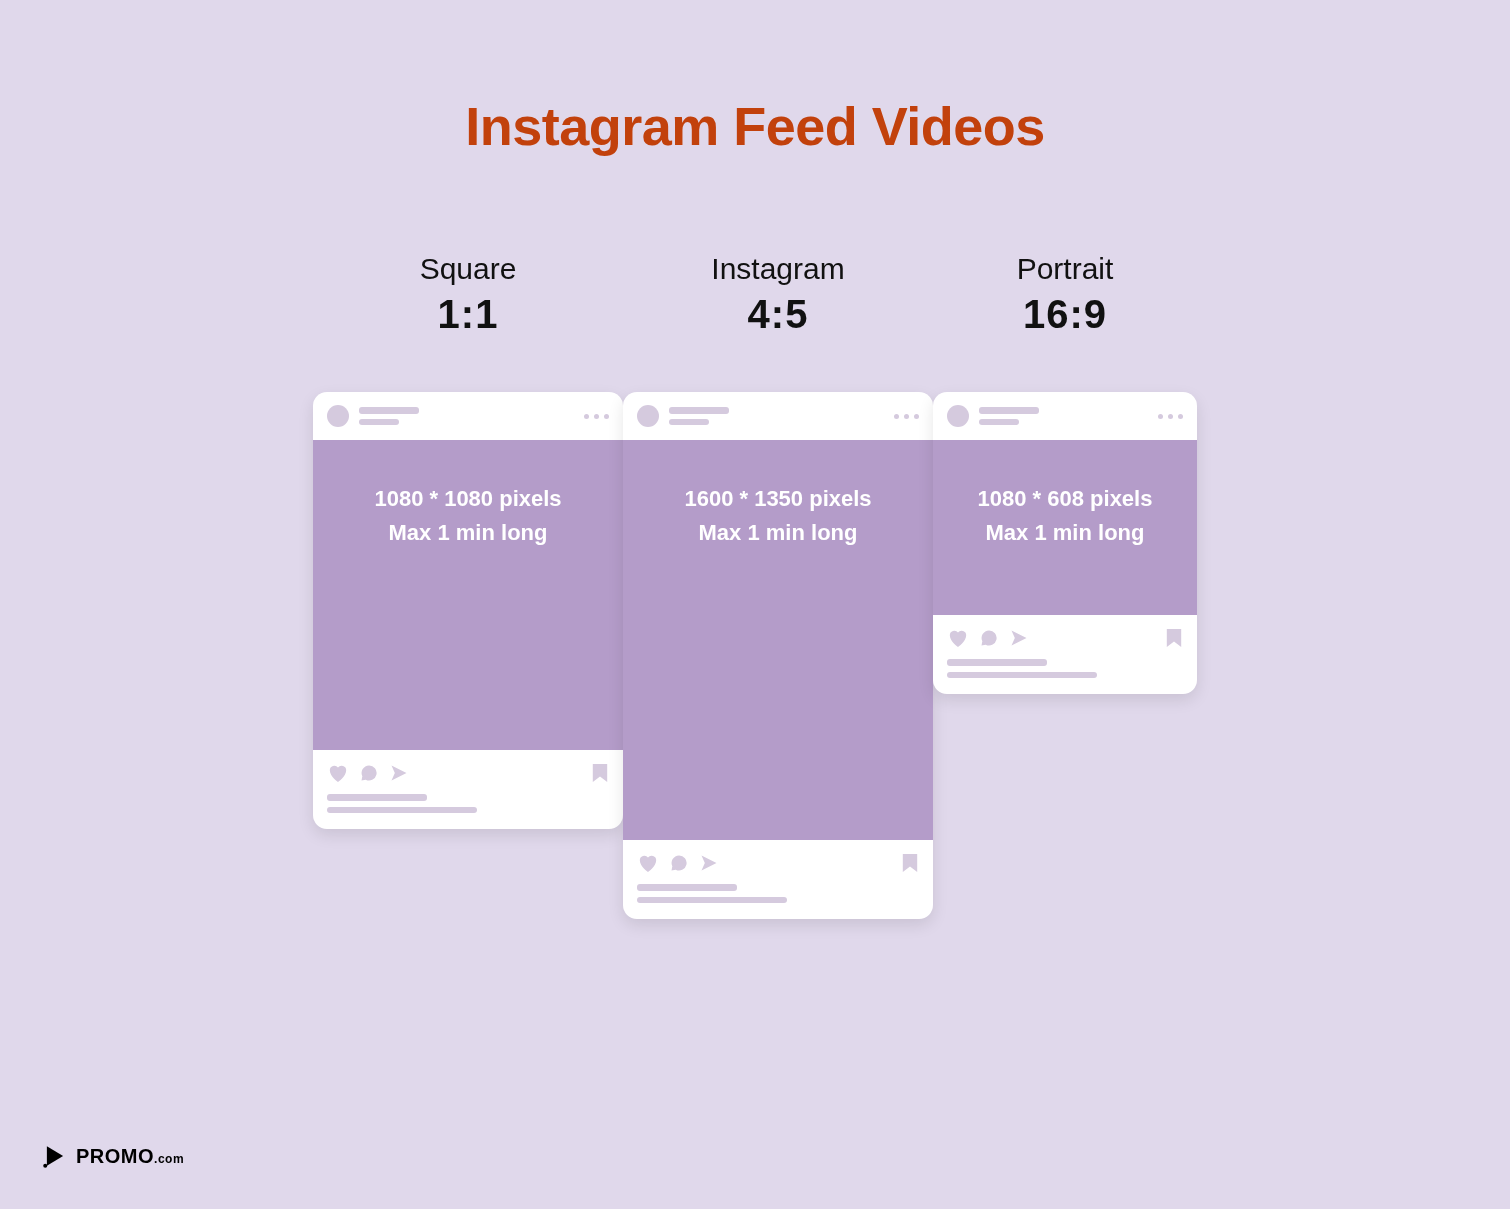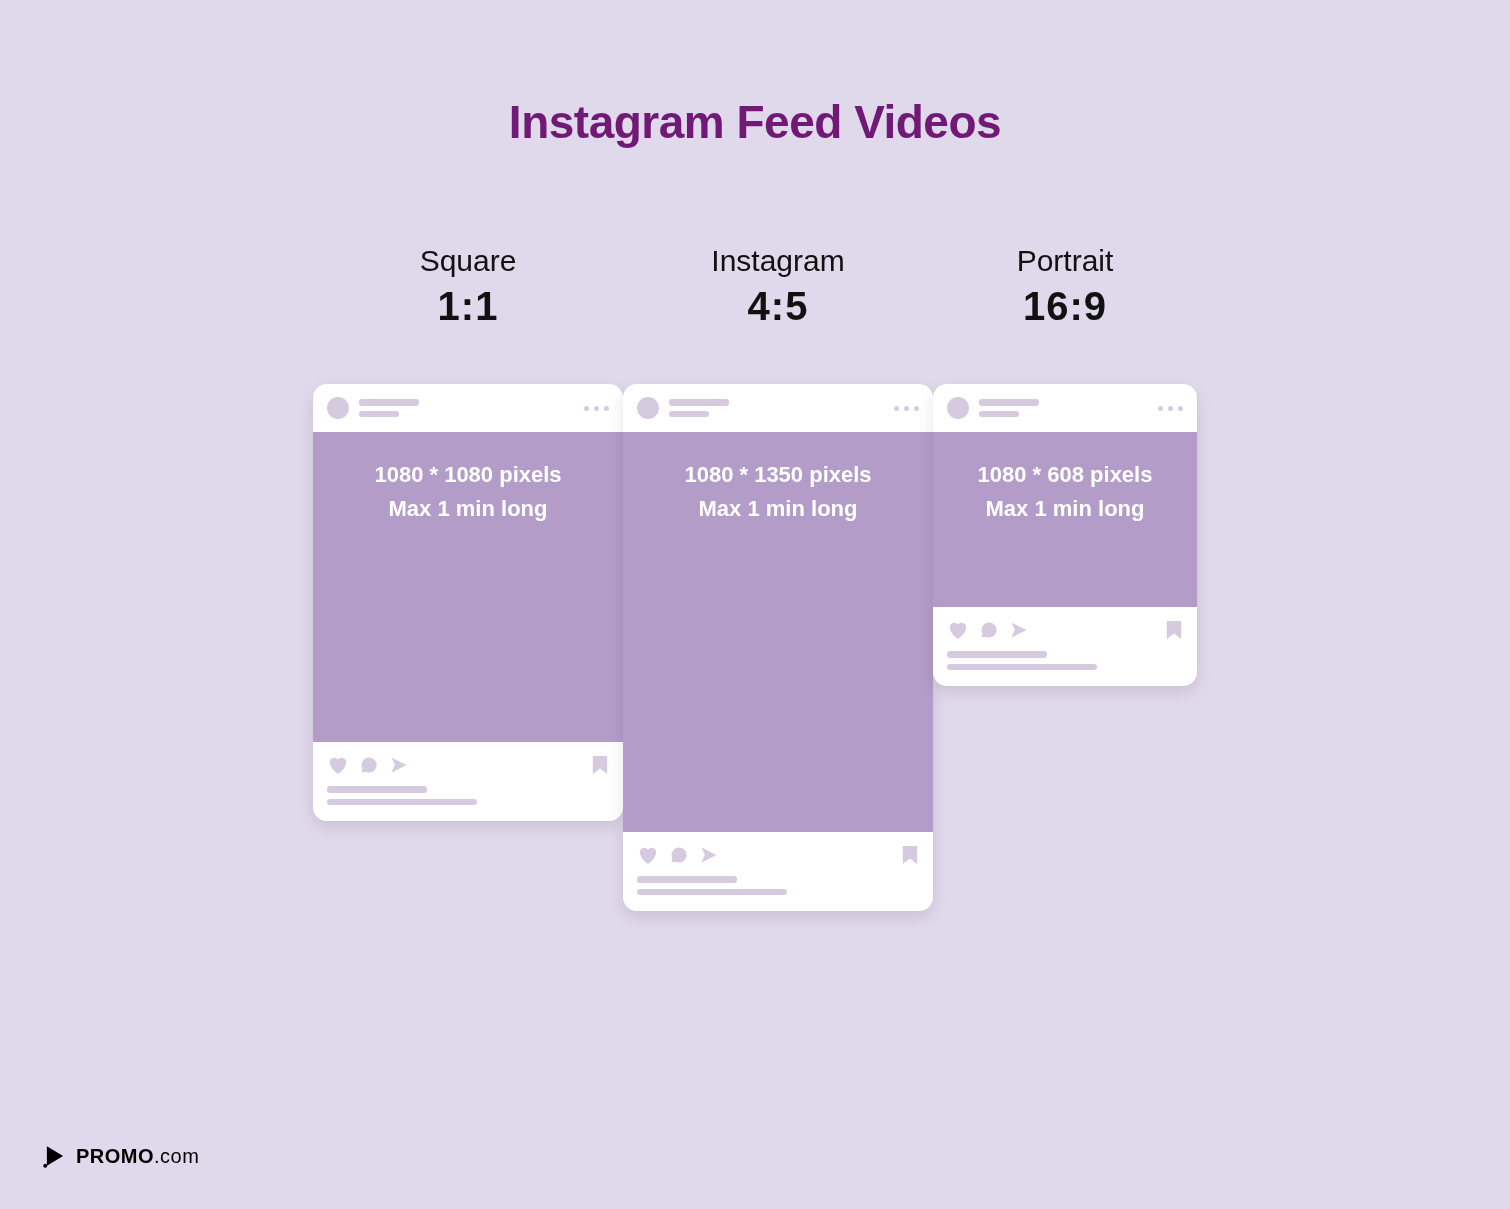--- a/index.html
+++ b/index.html
@@ -6,23 +6,23 @@
   body {
     width: 1510px;
     height: 1209px;
     background: #e0d8eb;
     font-family: -apple-system, BlinkMacSystemFont, "Segoe UI", Helvetica, Arial, sans-serif;
     position: relative;
     overflow: hidden;
   }
   .title {
     text-align: center;
-    font-size: 46px;
+    font-size: 54px;
     font-weight: 800;
-    color: #701a75;
+    color: #c2410c;
     padding-top: 95px;
     letter-spacing: -0.5px;
   }
   .cards-row {
     display: flex;
     justify-content: center;
     align-items: flex-start;
     margin-top: 95px;
   }
   .card-col {
@@ -68,21 +68,21 @@
   .header-lines { display:flex; flex-direction:column; gap:5px; }
   .hl1 { width: 60px; height: 7px; background:#d5cade; border-radius:3px; }
   .hl2 { width: 40px; height: 6px; background:#d5cade; border-radius:3px; }
   .dots { margin-left:auto; display:flex; gap:5px; }
   .dot { width:5px; height:5px; background:#d5cade; border-radius:50%; }
   .media {
     background:#b49cc9;
     display:flex;
     flex-direction:column;
     align-items:center;
-    padding-top:26px;
+    padding-top:42px;
   }
   .media-sq { height: 310px; }
   .media-pt { height: 400px; }
   .media-ls { height: 175px; }
   .media span {
     color:#fff;
     font-size:22px;
     font-weight:600;
     line-height:1.55;
     text-align:center;
@@ -103,21 +103,21 @@
   .brand {
     position:absolute;
     left: 42px;
     bottom: 40px;
     display:flex;
     align-items:center;
     gap:8px;
     color:#000;
   }
   .brand-text { font-size:20px; font-weight:800; letter-spacing:0.5px; }
-  .brand-text .com { font-weight:400; font-size:20px; }
+  .brand-text .com { font-weight:700; font-size:12px; }
 </style>
 </head>
 <body>
 
 <h1 class="title">Instagram Feed Videos</h1>
 
 <div class="cards-row">
 
   <div class="card-col">
     <div class="label-name">Square</div>
@@ -172,21 +172,21 @@
           <div class="hl1"></div>
             <div class="hl2"></div>
         </div>
         <div class="dots">
           <div class="dot"></div>
             <div class="dot"></div>
             <div class="dot"></div>
         </div>
       </div>
       <div class="media media-pt">
-        <span>1080 * 1350 pixels</span>
+        <span>1600 * 1350 pixels</span>
         <span>Max 1 min long</span>
       </div>
       <div class="card-footer">
         <div class="icon-row">
           <svg width="22" height="20" viewBox="0 0 24 22">
               <path fill="#d5cade" d="M12 21s-9-6-9-13a5 5 0 0 1 9-3 5 5 0 0 1 9 3c0 7-9 13-9 13z"></path>
             </svg>
           <svg width="20" height="20" viewBox="0 0 24 24">
               <path fill="#d5cade" d="M12 3a9 9 0 0 0-8 13l-1 5 5-1a9 9 0 1 0 4-17z"></path>
             </svg>

